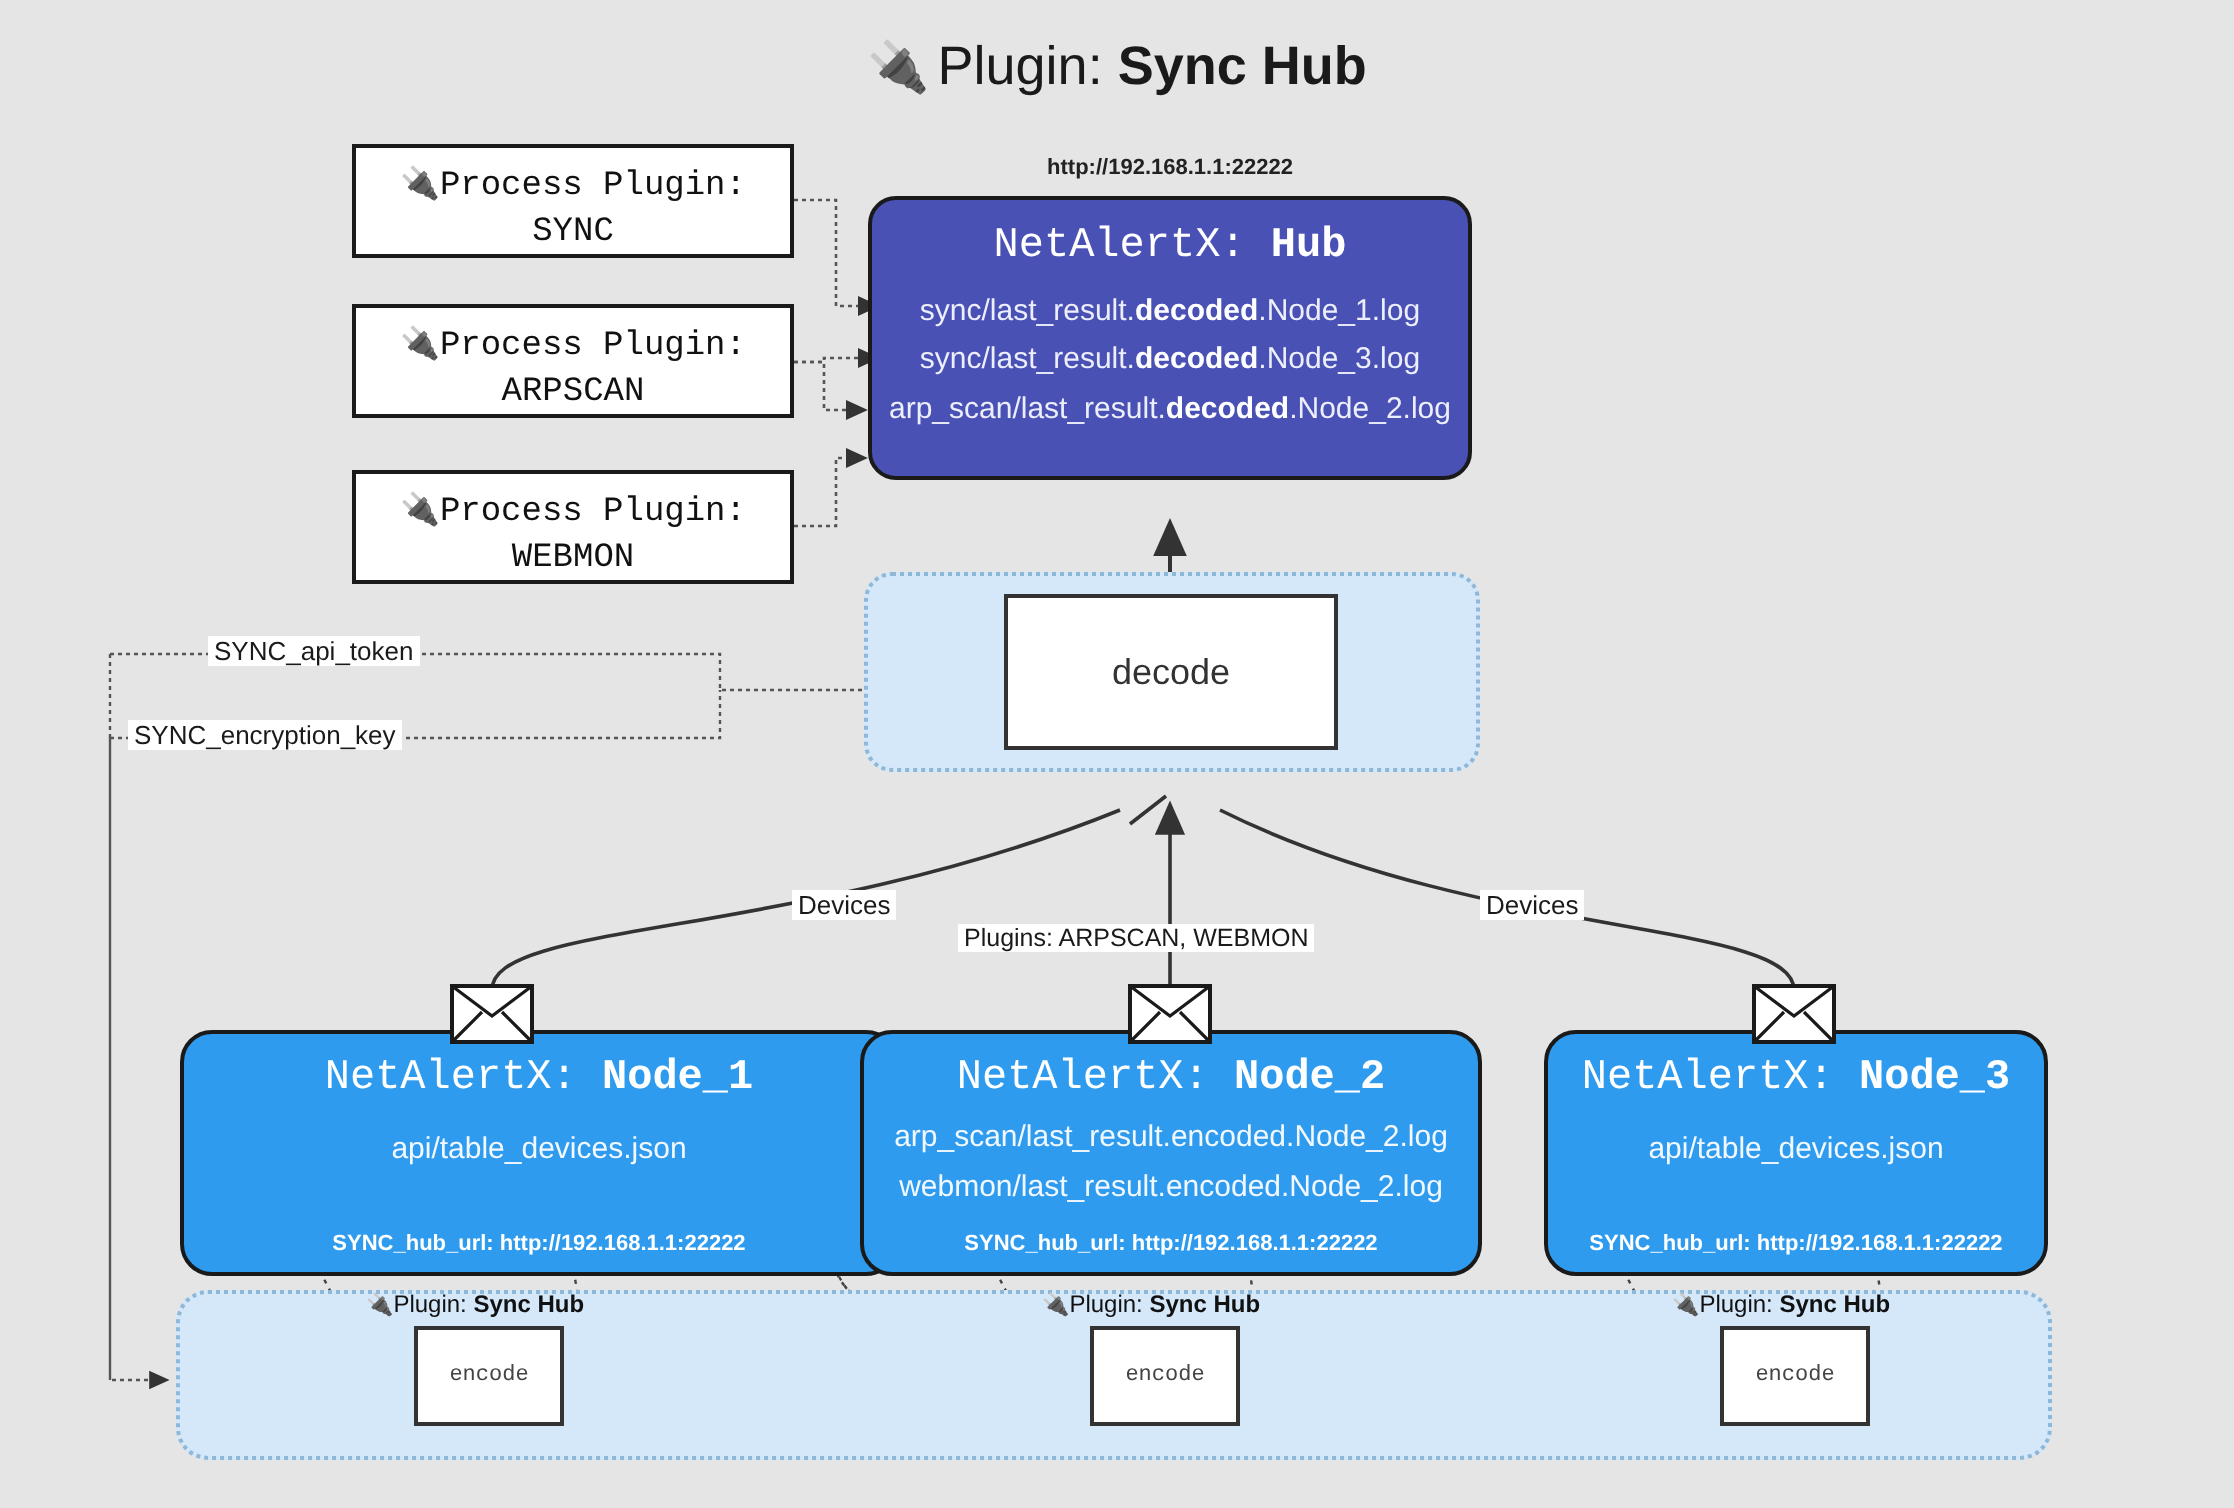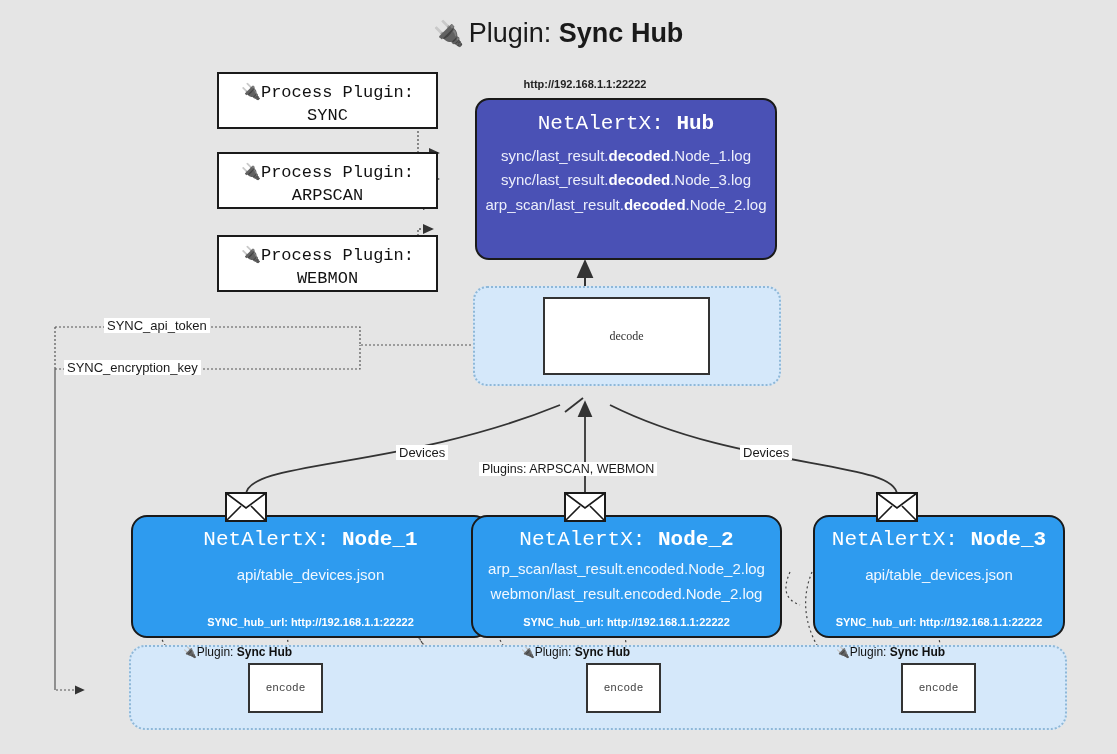--- a/index.html
+++ b/index.html
@@ -19,21 +19,21 @@
     background: #e5e5e5;
     padding-left: 24px;
   }
   #edges {
     position: absolute;
     left: 0; top: 0;
     width: 1117px;
     height: 754px;
     pointer-events: none;
   }
-  .node { position: absolute; box-sizing: border-box; margin-left: 41px; }
+  .node { position: absolute; box-sizing: border-box; }
 
   
   #page-title {
     position: absolute;
     left: 0; top: 18px;
     width: 1117px;
     text-align: center;
     font-size: 27px;
     color: #1a1a1a;
     white-space: nowrap;
@@ -98,22 +98,22 @@
     border-radius: 14px;
     z-index: 2;
   }
   #decode-box {
     background: #ffffff;
     border: 2px solid #333333;
     z-index: 3;
     display: flex;
     align-items: center;
     justify-content: center;
-    font-family: Liberation Serif, serif;
-    font-size: 12px;
+    font-family: Liberation Sans, sans-serif;
+    font-size: 18px;
     color: #333333;
   }
 
   
   .node-card {
     background: #2e9bef;
     border: 2px solid #1a1a1a;
     border-radius: 16px;
     z-index: 3;
     overflow: hidden;
@@ -260,21 +260,21 @@
     <div>ARPSCAN</div>
   </div>
 
   <div class="node proc-box" style="left:176px; top:235px; width:221px; height:57px;">
     <div class="l1"><span class="plug">🔌</span><span>Process Plugin:</span></div>
     <div>WEBMON</div>
   </div>
 
   <div id="hub-url" style="left:435px; top:78px; width:300px;">http://192.168.1.1:22222</div>
 
-  <div class="node" id="hub" style="left:434px; top:98px; width:302px; height:162px;">
+  <div class="node" id="hub" style="left:434px; top:98px; width:302px; height:142px;">
     <div class="hub-title">
       <span>NetAlertX:</span>
       <b>Hub</b>
     </div>
     <div class="hub-line">
       <span>sync/last_result.</span><b>decoded</b><span>.Node_1.log</span>
     </div>
     <div class="hub-line">
       <span>sync/last_result.</span><b>decoded</b><span>.Node_3.log</span>
     </div>

